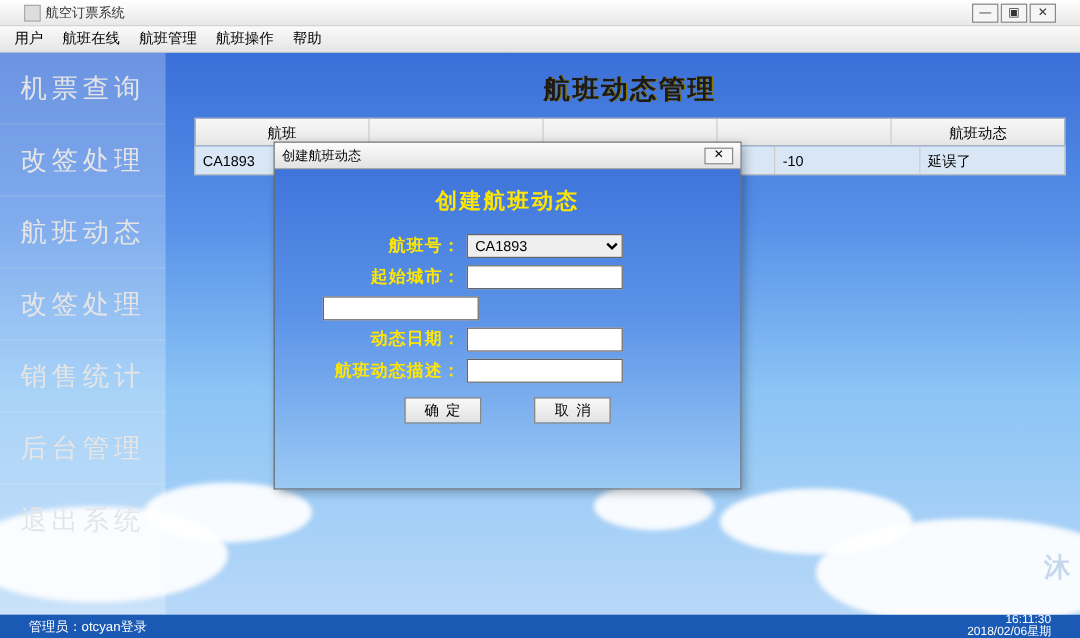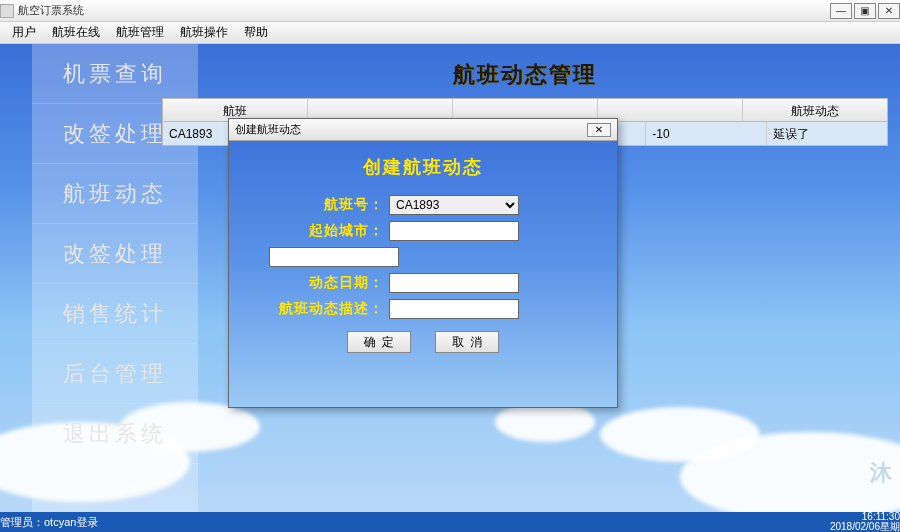--- a/index.html
+++ b/index.html
@@ -1,66 +1,66 @@
 <!DOCTYPE html>
 <html><head>
   <meta charset="utf-8">
   <style>
     * { margin: 0; padding: 0; box-sizing: border-box; font-family: "Microsoft YaHei", SimSun, sans-serif; }
     body { width: 900px; height: 532px; background: #f0f0f0; overflow: hidden; position: relative; }
     
-    .titlebar { height: 22px; background: linear-gradient(#fff, #e8e8e8); border-bottom: 1px solid #ccc; display: flex; align-items: center; padding: 0 0; font-size: 11px; color: #333; }
+    .titlebar { height: 22px; background: linear-gradient(#fff, #e8e8e8); border-bottom: 1px solid #ccc; display: flex; align-items: center; padding: 0 20px; font-size: 11px; color: #333; }
     .titlebar .icon { width: 14px; height: 14px; background: #ddd; border: 1px solid #aaa; margin-right: 4px; }
     .titlebar .spacer { flex: 1; }
     .titlebar .winbtn { width: 22px; height: 16px; border: 1px solid #888; margin-left: 2px; font-size: 10px; text-align: center; line-height: 14px; background: #f5f5f5; cursor: pointer; }
     
     .menubar { height: 22px; background: linear-gradient(#fafafa, #e5e5e5); border-bottom: 1px solid #ccc; display: flex; align-items: center; font-size: 12px; padding: 0 4px; }
     .menubar span { padding: 0 8px; cursor: pointer; }
     
     .main { position: relative; height: calc(100% - 22px - 22px - 20px); background: linear-gradient(to bottom, #3a6fd8 0%, #5690e8 30%, #8bc4f5 60%, #b8d8f8 100%); overflow: hidden; }
     .clouds { position: absolute; bottom: 0; left: 0; right: 0; height: 180px; pointer-events: none; }
     .cloud { position: absolute; background: rgba(255,255,255,0.92); border-radius: 50%; filter: blur(2px); }
     .cloud.c1 { width: 220px; height: 80px; left: -30px; bottom: 10px; }
     .cloud.c2 { width: 140px; height: 50px; left: 120px; bottom: 60px; }
     .cloud.c3 { width: 260px; height: 90px; right: -40px; bottom: -10px; }
     .cloud.c4 { width: 160px; height: 55px; right: 140px; bottom: 50px; }
     .cloud.c5 { width: 100px; height: 40px; left: 55%; bottom: 70px; }
     
-    .sidebar { position: absolute; left: 0; top: 0; bottom: 0; width: 166px; background: rgba(255,255,255,0.25); z-index: 2; margin-left: 32px; }
+    .sidebar { position: absolute; left: 0; top: 0; bottom: 0; width: 138px; background: rgba(255,255,255,0.25); z-index: 2; }
     .side-item { height: 60px; border-bottom: 1px solid rgba(255,255,255,0.15); display: flex; align-items: center; justify-content: center; font-size: 22px; color: #e5e5e5; font-weight: 300; cursor: pointer; letter-spacing: 4px; }
     
     .content { position: absolute; left: 150px; right: 0; top: 0; bottom: 0; z-index: 2; }
     .page-title { text-align: center; font-size: 22px; font-weight: bold; color: #1a1a1a; text-shadow: 1px 0 #8b7500; margin-top: 16px; letter-spacing: 2px; }
     
     .table-wrap { margin: 8px 12px 0 12px; }
     .table-header { display: flex; background: linear-gradient(#f8f8f8, #e5e5e5); border: 1px solid #bbb; height: 24px; font-size: 12px; }
     .th { flex: 1; border-right: 1px solid #ccc; text-align: center; line-height: 24px; }
     .th:last-child { border-right: none; }
     .tr { display: flex; background: #d8e6f5; border: 1px solid #bbb; border-top: none; height: 24px; font-size: 12px; }
     .td { flex: 1; border-right: 1px solid #ccc; padding: 0 6px; line-height: 24px; }
     .td:last-child { border-right: none; }
     
     .bottom-btns { position: absolute; bottom: 6px; left: 0; right: 0; text-align: center; z-index: 3; }
     .bottom-btns button, .bottom-btns .linkbtn { font-size: 12px; padding: 3px 10px; margin: 0 2px; background: linear-gradient(#f5f5f5,#e0e0e0); border: 1px solid #999; cursor: pointer; }
     .bottom-btns .linkbtn { background: none; border: none; font-weight: bold; font-size: 13px; }
     
-    .statusbar { height: 20px; background: #1a5ab5; color: #fff; display: flex; align-items: center; font-size: 11px; padding: 0 0; }
+    .statusbar { height: 20px; background: #1a5ab5; color: #fff; display: flex; align-items: center; font-size: 11px; padding: 0 24px; }
     .statusbar .spacer { flex: 1; }
     .statusbar .right { text-align: right; line-height: 10px; font-size: 10px; }
     
     .dialog { position: absolute; left: 228px; top: 118px; width: 390px; height: 290px; background: linear-gradient(to bottom, #3a6fd8 0%, #5b93e8 50%, #9ccaf5 100%); border: 1px solid #666; box-shadow: 3px 3px 8px rgba(0,0,0,0.3); z-index: 100; }
     .dlg-title { height: 22px; background: linear-gradient(#fcfcfc,#e2e2e2); border-bottom: 1px solid #aaa; display: flex; align-items: center; padding: 0 6px; font-size: 11px; }
     .dlg-title .spacer { flex: 1; }
     .dlg-title .close { width: 24px; height: 14px; border: 1px solid #888; text-align: center; line-height: 12px; font-size: 10px; cursor: pointer; background: #f5f5f5; }
     .dlg-heading { text-align: center; color: #ffe600; font-size: 18px; font-weight: bold; margin: 14px 0 16px; letter-spacing: 2px; }
     .form-row { display: flex; align-items: center; margin: 6px 0; padding: 0 40px; }
     .form-row label { width: 120px; text-align: right; color: #ffe600; font-size: 14px; font-weight: bold; padding-right: 5px; letter-spacing: 1px; }
     .form-row select, .form-row input { width: 130px; height: 20px; border: 1px solid #666; font-size: 12px; padding: 0 2px; }
     .dlg-btns { text-align: center; margin-top: 12px; }
-    .dlg-btns button { width: 64px; height: 22px; margin: 0 10px; font-size: 12px; background: linear-gradient(#f8f8f8,#e2e2e2); border: 1px solid #888; cursor: pointer; letter-spacing: 6px; padding-left: 6px; }
+    .dlg-btns button { width: 64px; height: 22px; margin: 0 20px; font-size: 12px; background: linear-gradient(#f8f8f8,#e2e2e2); border: 1px solid #888; cursor: pointer; letter-spacing: 6px; padding-left: 6px; }
     
     .watermark { position: absolute; right: 8px; bottom: 24px; font-size: 22px; color: rgba(100,150,200,0.35); font-weight: bold; z-index: 5; pointer-events: none; }
   </style>
 </head>
 <body>
 
 <div class="titlebar">
   <span class="icon"></span>
   <span>航空订票系统</span>
   <span class="spacer"></span>

